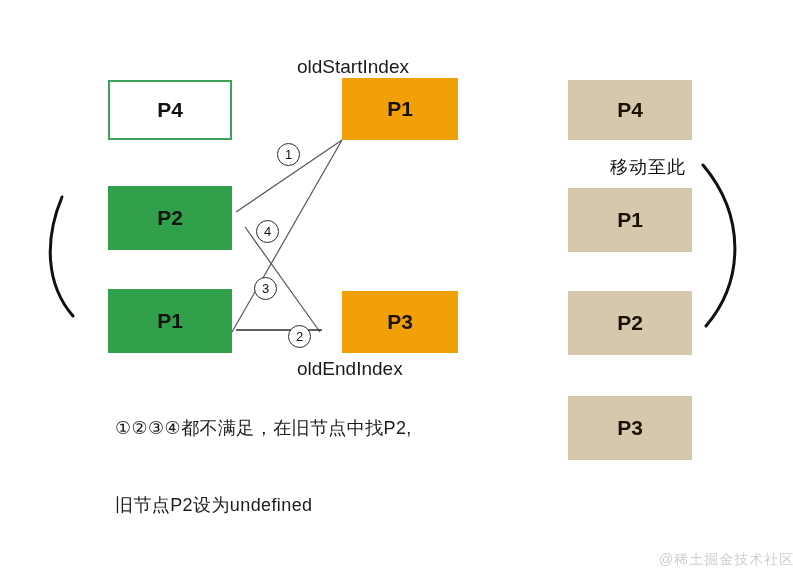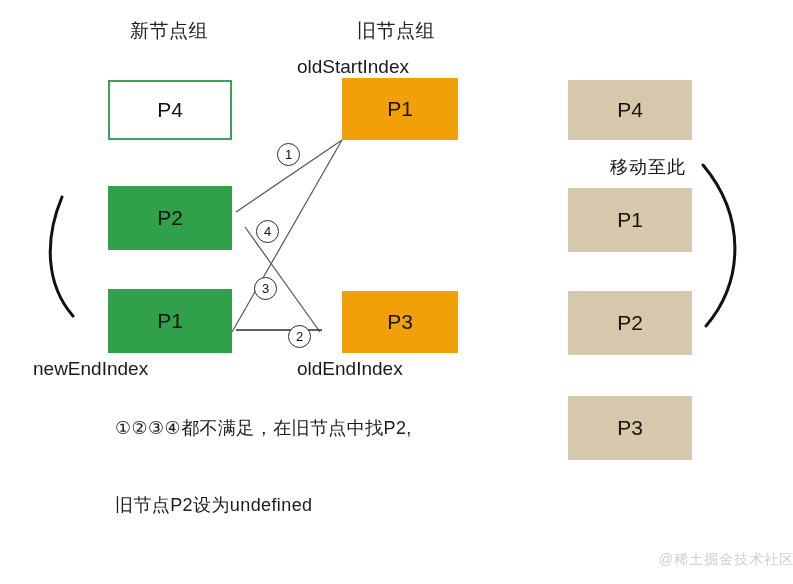--- a/index.html
+++ b/index.html
@@ -29,21 +29,21 @@
     letter-spacing: 0.5px;
     white-space: nowrap;
   }
   .node-box {
     position: absolute;
     box-sizing: border-box;
     display: flex;
     align-items: center;
     justify-content: center;
     font-size: 21px;
-    font-weight: 400;
+    font-weight: 700;
     color: #111111;
   }
   .box-new-outline {
     background: #ffffff;
     border: 2px solid #3aa35a;
   }
   .box-new-filled {
     background: #31a04b;
     color: #111;
   }
@@ -104,26 +104,23 @@
     font-size: 13px;
     color: #111;
     line-height: 1;
   }
 </style>
 </head>
 <body>
 
 <div id="stage">
 
-  <div class="col-header" style="left:130px; top:18px;">新节点组</div>
-  <div class="col-header" style="left:357px; top:18px;">旧节点组</div>
 
   <div class="idx-label" style="left:297px; top:56px;">oldStartIndex</div>
   <div class="idx-label" style="left:297px; top:358px;">oldEndIndex</div>
-  <div class="idx-label" style="left:33px; top:358px;">newEndIndex</div>
 
   <div class="node-box box-new-outline" style="left:108px; top:80px; width:124px; height:60px;">
     <span>P4</span>
   </div>
   <div class="node-box box-new-filled" style="left:108px; top:186px; width:124px; height:64px;">
     <span>P2</span>
   </div>
   <div class="node-box box-new-filled" style="left:108px; top:289px; width:124px; height:64px;">
     <span>P1</span>
   </div>

